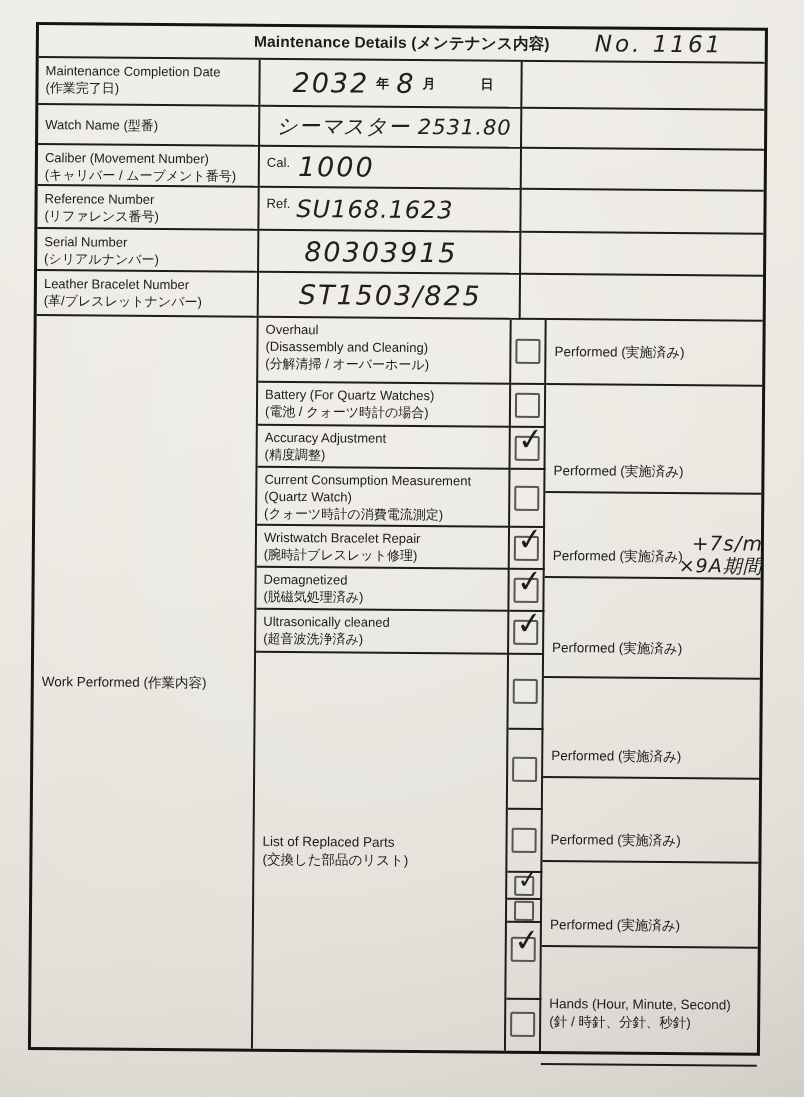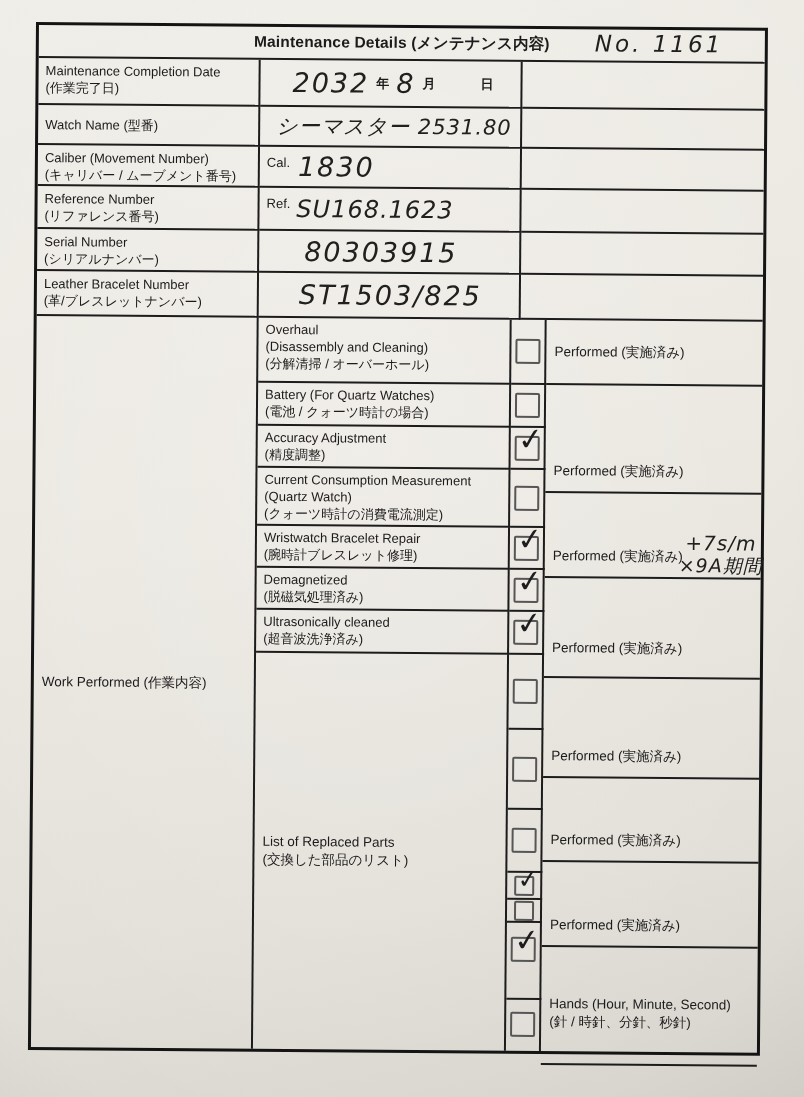--- a/index.html
+++ b/index.html
@@ -31,21 +31,21 @@
   .unit{font-size:13px;font-weight:bold;font-style:normal;font-family:"Liberation Sans",sans-serif;}
   .hw-lg{font-size:27px;letter-spacing:2px;}
   .prefix{font-size:13px;align-self:flex-start;margin-top:8px;}
   .taskcell{padding:4px 4px 2px 7px;font-size:13px;line-height:1.3;}
   .cbcell{display:flex;align-items:center;justify-content:center;}
   .cb{width:21px;height:21px;border:2.5px solid #565656;border-radius:2px;position:relative;background:rgba(255,255,255,0.12);}
   .cb-sm{width:16px;height:16px;border-width:2.2px;}
   .tick{position:absolute;left:1px;top:-14px;font-size:31px;font-weight:600;color:#1d1d1d;font-style:normal;transform:rotate(-6deg);line-height:1;}
   .cb-sm .tick{font-size:25px;top:-11px;}
   .perfcell{display:flex;align-items:center;padding-left:8px;font-size:13.5px;position:relative;z-index:3;}
-  .note{position:absolute;right:-2px;text-align:center;z-index:6;}
+  .note{position:absolute;right:-2px;text-align:right;z-index:6;}
   .note .l1{display:block;font-size:20px;letter-spacing:1px;}
   .note .l2{display:block;font-size:19px;letter-spacing:1px;margin-top:3px;}
   .note-acc{top:-4px;}
   .note-brc{top:-6px;right:2px;}
   .partcell{padding:5px 4px 2px 8px;font-size:13.5px;line-height:1.32;position:relative;}
   .big-label{display:flex;align-items:center;padding-left:8px;font-size:13.5px;}
   .big-label .inner{line-height:1.35;}
 </style>
 </head>
 <body>
@@ -86,21 +86,21 @@
     <span class="unit">年</span>
     <span class="hw hw-lg">8</span>
     <span class="unit">月</span>
     <span class="unit" style="margin-left:38px;">日</span>
   </div>
   <div class="cell b-r b-b valcell" style="left:222px;top:80px;width:262px;height:40px;padding-left:16px;">
     <span class="hw" style="font-size:21px;letter-spacing:1px;">シーマスター 2531.80</span>
   </div>
   <div class="cell b-r b-b valcell" style="left:222px;top:120px;width:262px;height:41px;padding-left:7px;gap:8px;">
     <span class="prefix">Cal.</span>
-    <span class="hw hw-lg">1830</span>
+    <span class="hw hw-lg">1000</span>
   </div>
   <div class="cell b-r b-b valcell" style="left:222px;top:161px;width:262px;height:43px;padding-left:7px;gap:6px;">
     <span class="prefix">Ref.</span>
     <span class="hw" style="font-size:24px;letter-spacing:1px;">SU168.1623</span>
   </div>
   <div class="cell b-r b-b valcell" style="left:222px;top:204px;width:262px;height:42px;padding-left:45px;">
     <span class="hw hw-lg">80303915</span>
   </div>
   <div class="cell b-r b-b valcell" style="left:222px;top:246px;width:262px;height:45px;padding-left:40px;">
     <span class="hw hw-lg">ST1503/825</span>

